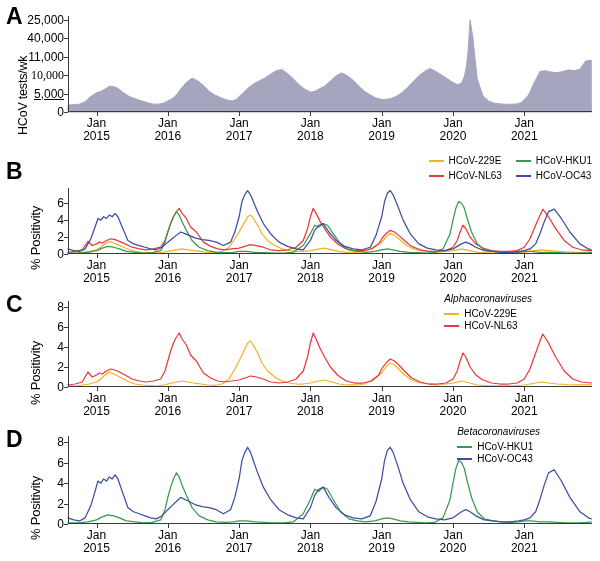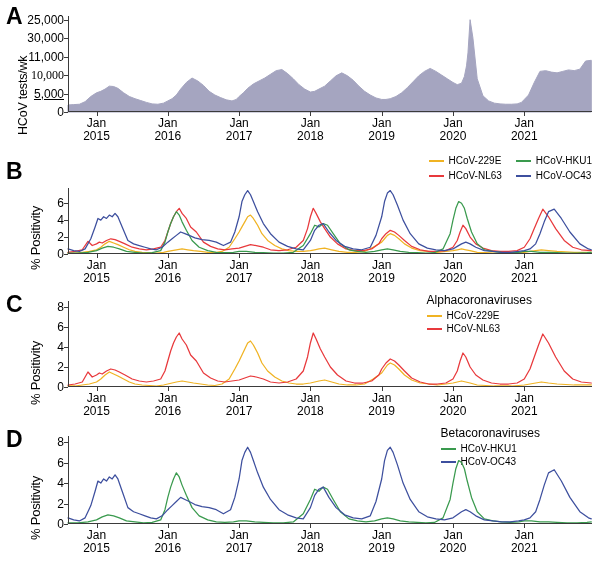--- a/index.html
+++ b/index.html
@@ -102,24 +102,25 @@
 
   svg.series { position: absolute; inset: 0; width: 100%; height: 100%; overflow: visible; }
 
   .legend {
     position: absolute;
     font-size: 10px;
     color: #000;
     line-height: 1.25;
   }
   .legend-title {
-    font-size: 12px;
+    font-size: 10px;
     color: #000;
     margin-bottom: 2px;
     white-space: nowrap;
+    font-style: italic;
   }
   .legend-row { display: flex; align-items: center; white-space: nowrap; }
   .legend-swatch {
     display: inline-block;
     width: 15px; height: 2px;
     margin-right: 5px;
     flex: none;
   }
   .legend-grid2 {
     display: grid;
@@ -148,21 +149,21 @@
         <div class="axis-line x-axis"></div>
         <div class="ticks" id="ticks-a">
             <div class="ytick-label" style="top: 100%;">0</div>
             <div class="ytick-mark" style="top: 100%;"></div>
             <div class="ytick-label" style="top: 80.7692%; text-decoration: underline;">5,000</div>
             <div class="ytick-mark" style="top: 80.7692%;"></div>
             <div class="ytick-label" style="top: 61.5385%; font-family: Liberation Serif, serif;">10,000</div>
             <div class="ytick-mark" style="top: 61.5385%;"></div>
             <div class="ytick-label" style="top: 42.3077%;">11,000</div>
             <div class="ytick-mark" style="top: 42.3077%;"></div>
-            <div class="ytick-label" style="top: 23.0769%;">30,000</div>
+            <div class="ytick-label" style="top: 23.0769%;">40,000</div>
             <div class="ytick-mark" style="top: 23.0769%;"></div>
             <div class="ytick-label" style="top: 3.84615%;">25,000</div>
             <div class="ytick-mark" style="top: 3.84615%;"></div>
             <div class="xtick-mark" style="left: 5.44218%;"></div>
             <div class="xtick-label" style="left: 5.44218%;">
               <span>Jan</span>
               <span>2015</span>
             </div>
             <div class="xtick-mark" style="left: 19.0476%;"></div>
             <div class="xtick-label" style="left: 19.0476%;">

